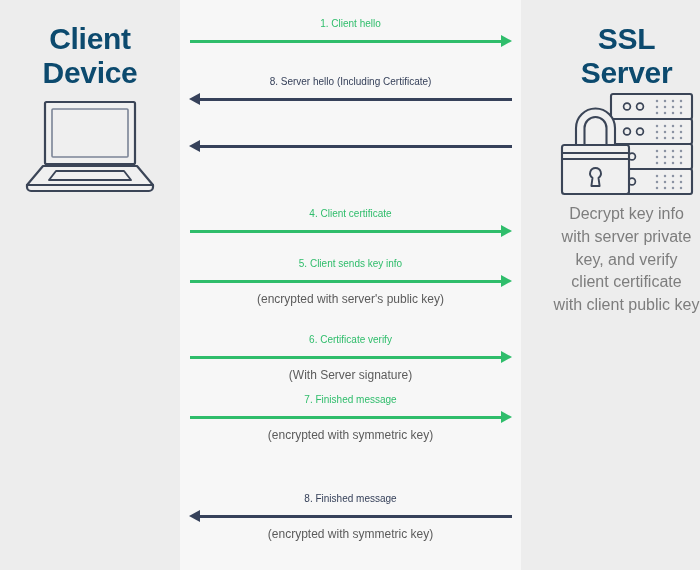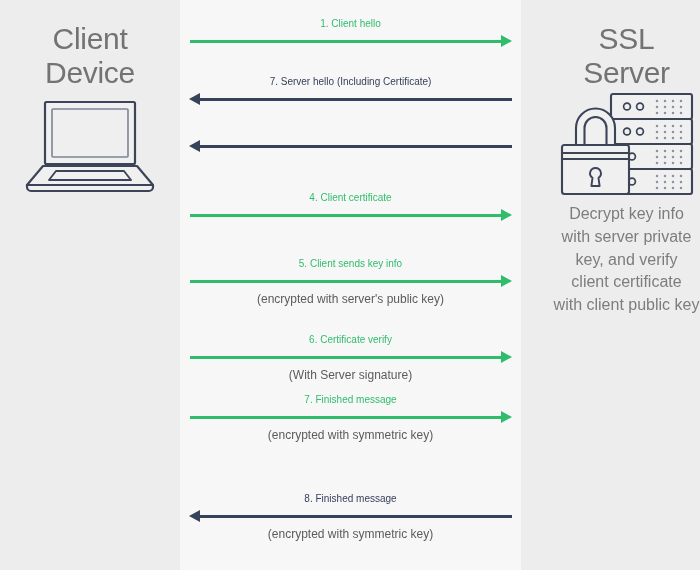--- a/index.html
+++ b/index.html
@@ -28,22 +28,22 @@
     height: 570px;
     background: #ededed;
     box-sizing: border-box;
     text-align: center;
   }
   .side-col.left  { left: 0; width: 180px; }
   .side-col.right { left: 537px; width: 179px; }
 
   .col-title {
     font-size: 30px;
-    font-weight: normal;
-    color: #737373;
+    font-weight: bold;
+    color: #0c4a6e;
     line-height: 1.12;
     letter-spacing: -0.3px;
     margin: 0;
     padding-top: 22px;
     white-space: pre-line;
   }
 
   .icon-wrap {
     display: flex;
     justify-content: center;
@@ -162,37 +162,37 @@
     <div class="step" style="top:18px">
       <div class="step-label fwd">1. Client hello</div>
       <div class="arrow-row fwd">
         <div class="arrow-line"></div>
         <div class="arrow-head"></div>
       </div>
 
     </div>
 
     <div class="step" style="top:76px">
-      <div class="step-label rev">7. Server hello (Including Certificate)</div>
+      <div class="step-label rev">8. Server hello (Including Certificate)</div>
       <div class="arrow-row rev">
         <div class="arrow-line"></div>
         <div class="arrow-head"></div>
       </div>
 
     </div>
 
     <div class="step" style="top:135px">
       <div class="arrow-row rev">
         <div class="arrow-line"></div>
         <div class="arrow-head"></div>
       </div>
 
     </div>
 
-    <div class="step" style="top:192px">
+    <div class="step" style="top:208px">
       <div class="step-label fwd">4. Client certificate</div>
       <div class="arrow-row fwd">
         <div class="arrow-line"></div>
         <div class="arrow-head"></div>
       </div>
 
     </div>
 
     <div class="step" style="top:258px">
       <div class="step-label fwd">5. Client sends key info</div>

